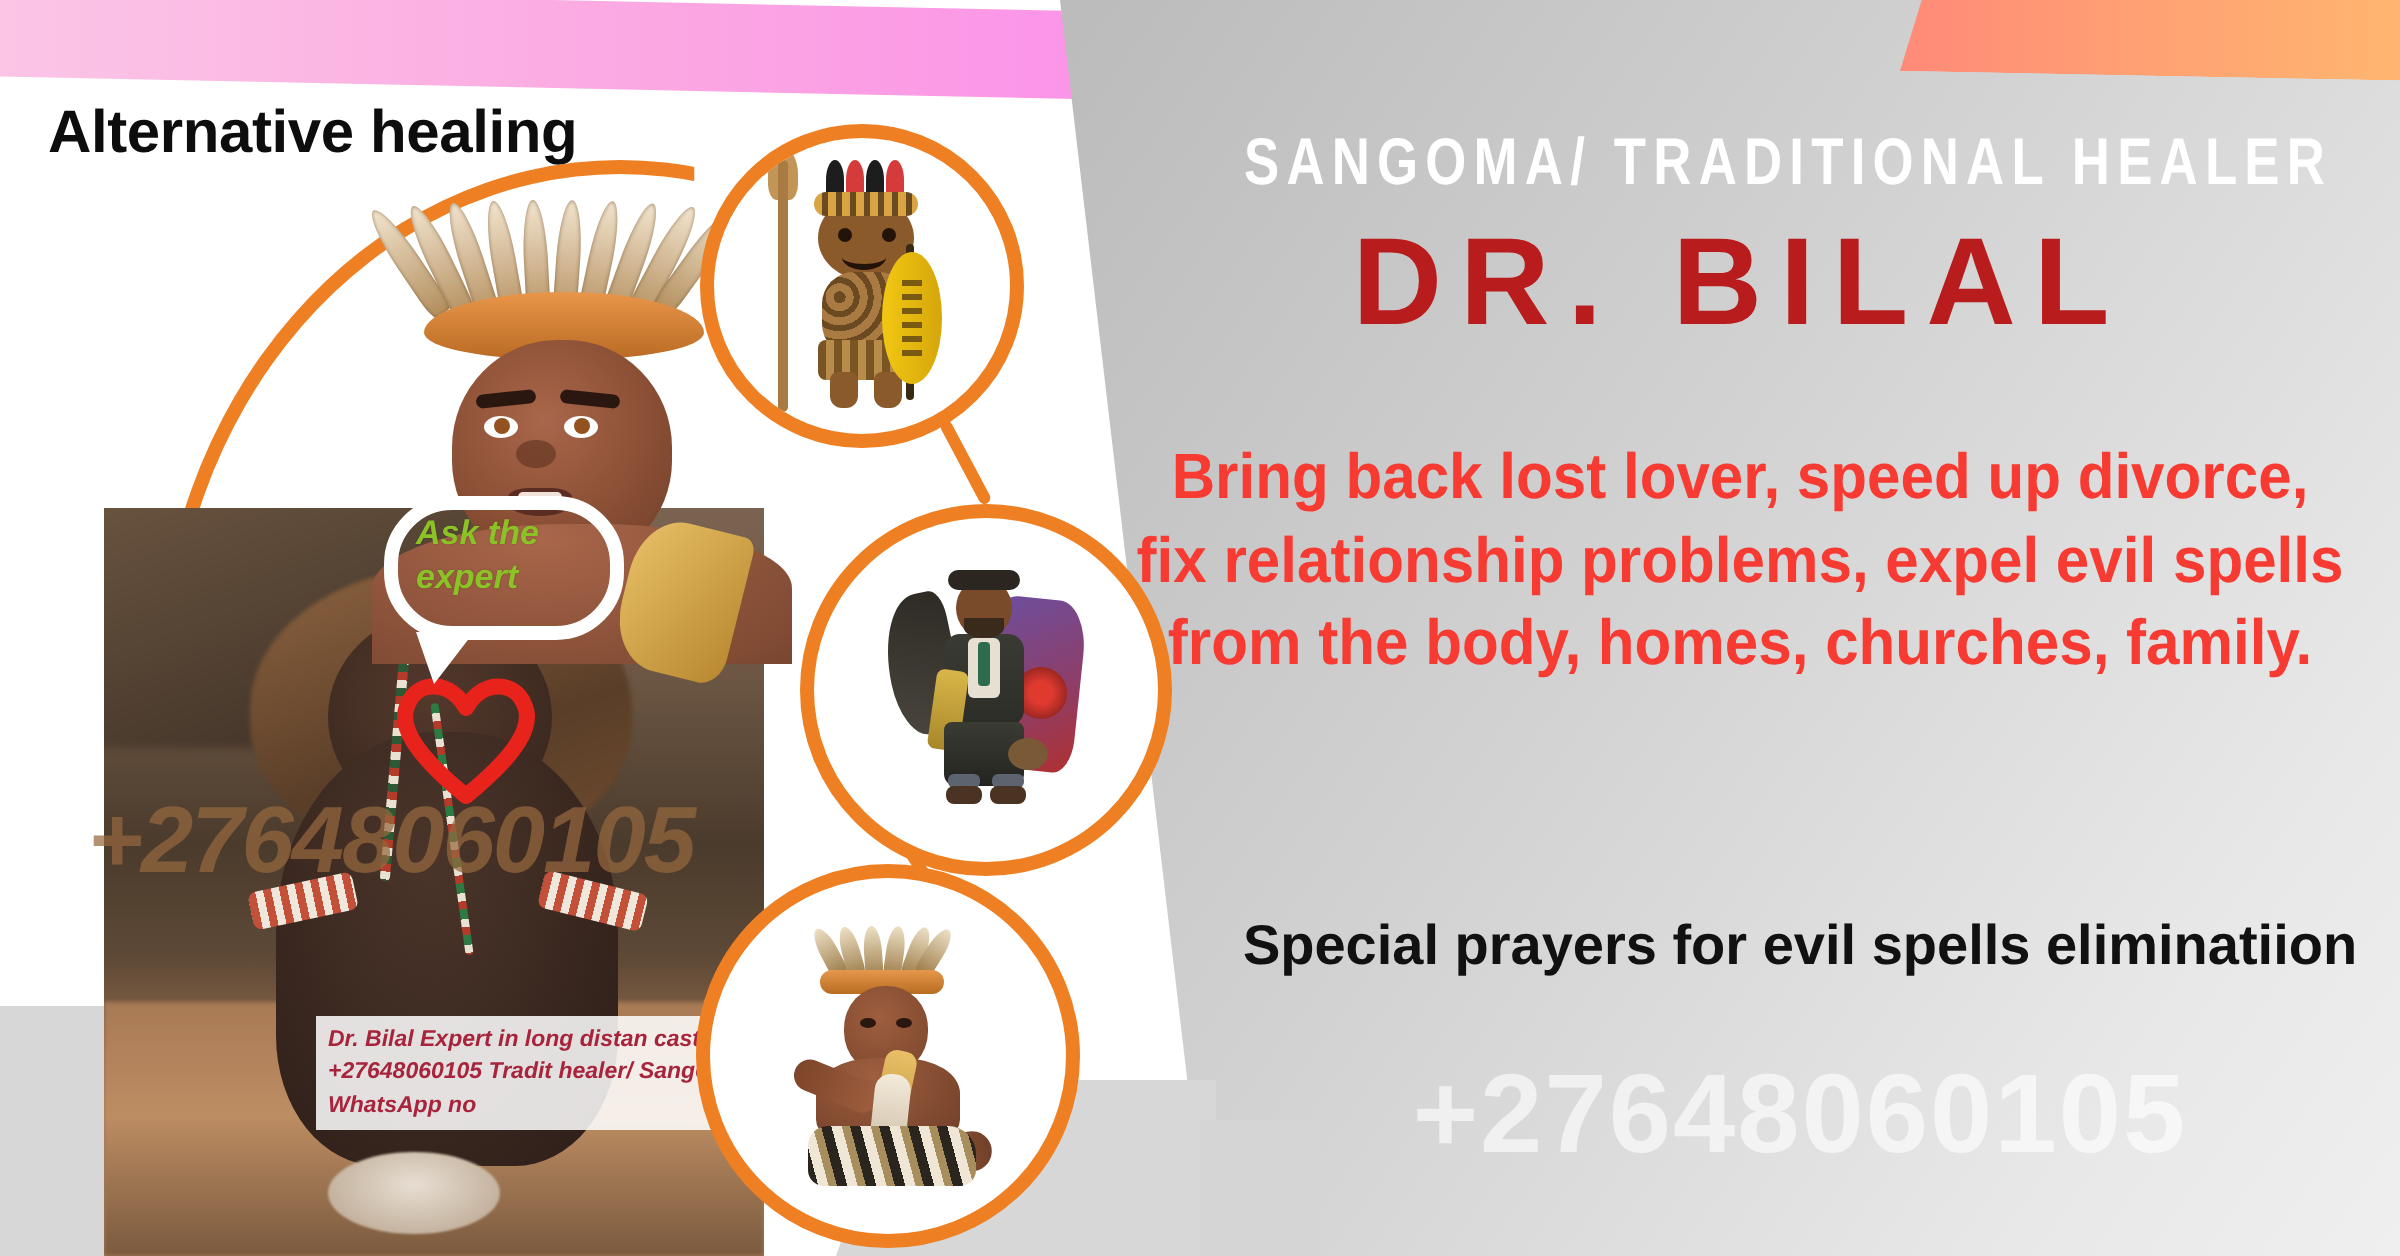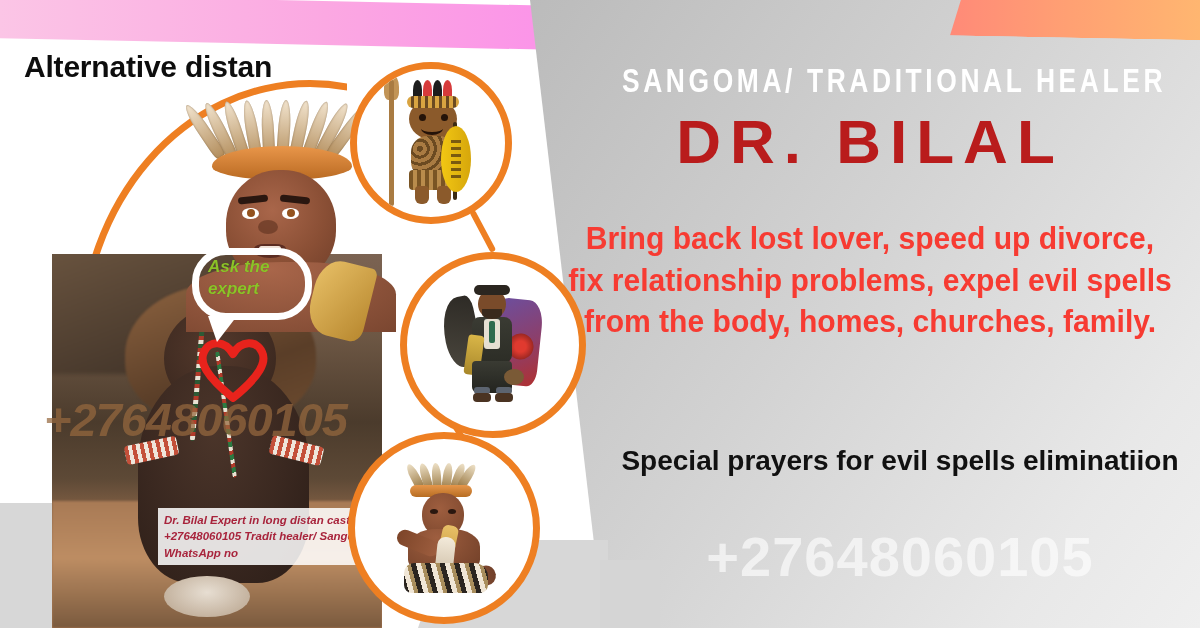--- a/index.html
+++ b/index.html
@@ -229,21 +229,21 @@
   .name{
     position:absolute;left:560px;top:106px;width:620px;text-align:center;
     font-size:62px;font-weight:700;color:#b91c1c;letter-spacing:9px;white-space:nowrap;
   }
   .red-body{
     position:absolute;left:548px;top:218px;width:644px;text-align:center;
     font-size:32px;font-weight:700;color:#F73B32;line-height:1.30;
     transform:scaleX(.94);transform-origin:center top;
   }
   .black-body{
-    position:absolute;left:600px;top:442px;width:600px;text-align:center;
+    position:absolute;left:600px;top:454px;width:600px;text-align:center;
     font-size:28px;font-weight:700;color:#111111;line-height:1.36;
   }
   .wm-right{
     position:absolute;left:600px;top:524px;width:600px;text-align:center;
     font-size:56px;font-weight:700;color:rgba(255,255,255,.62);letter-spacing:1px;white-space:nowrap;
   }
 </style>
 </head>
 <body>
 
@@ -251,21 +251,21 @@
 
   <div class="bg-white"></div>
 
   <div class="pink-bar"></div>
   <div class="grey-panel"></div>
   <div class="orange-bar"></div>
   <div class="grey-bl"></div>
   <div class="grey-bc"></div>
   <div class="grey-bc2"></div>
 
-  <div class="alt-title">Alternative distan</div>
+  <div class="alt-title">Alternative healing</div>
 
   <div class="arc-big2"></div>
 
   <div class="photo">
     <div class="sky"></div>
     <div class="hut"></div>
     <div class="ground"></div>
     <div class="hair"></div>
     <div class="head"></div>
     <div class="torso"></div>

